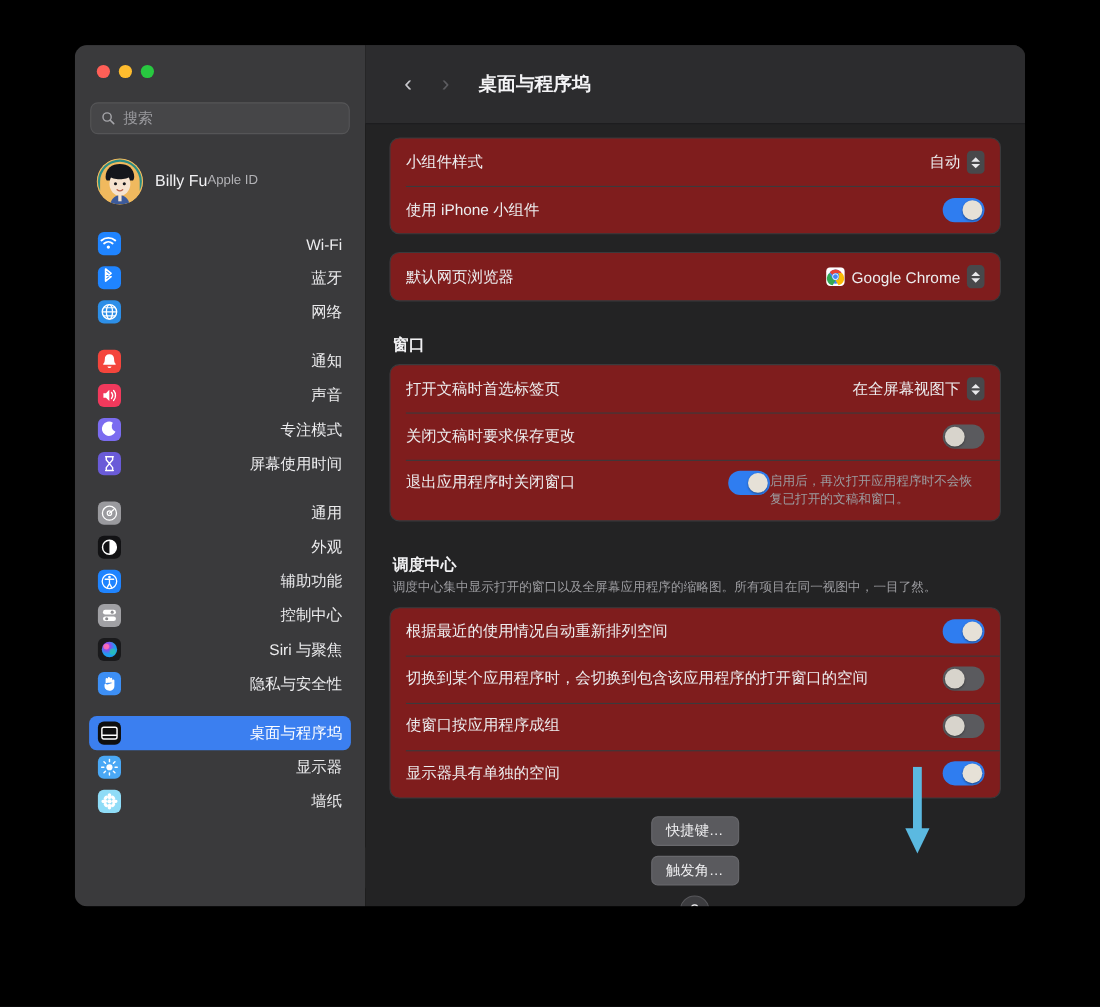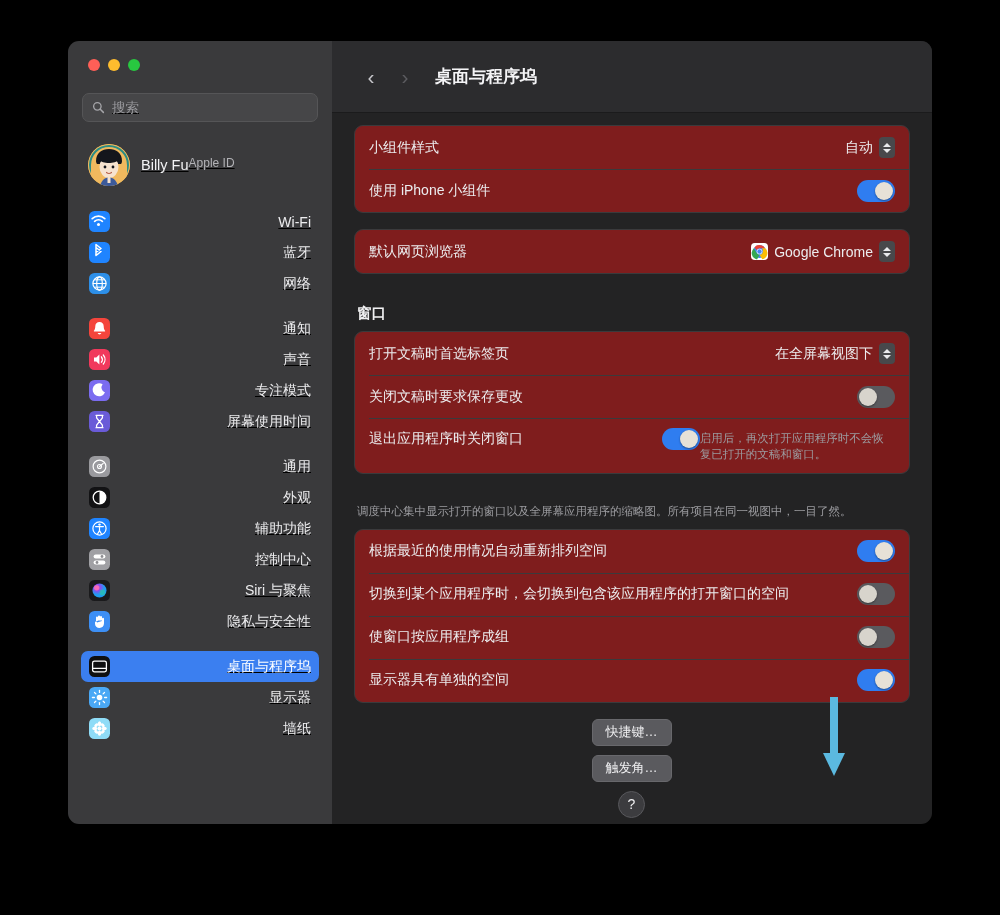--- a/index.html
+++ b/index.html
@@ -32,21 +32,20 @@
   }
 
   
   #sidebar {
     width: 264px;
     background: #3a3a3c;
     padding: 0 10px;
     position: relative;
     flex: 0 0 264px;
     overflow: hidden;
-    text-decoration: underline;
   }
 
   #traffic {
     display: flex;
     gap: 8px;
     padding: 18px 0 0 10px;
   }
   .tl { width: 12px; height: 12px; border-radius: 50%; }
   .tl.red { background: #ff5f57; }
   .tl.yellow { background: #febc2e; }
@@ -611,20 +610,21 @@
             <span class="rlabel">退出应用程序时关闭窗口</span>
             <div class="toggle on">
                 <span class="knob"></span>
               </div>
           </div>
           <span class="sub">启用后，再次打开应用程序时不会恢复已打开的文稿和窗口。</span>
         </div>
       </div>
 
       <div class="section-gap"></div>
+      <div class="section-head">调度中心</div>
       <div class="section-desc">调度中心集中显示打开的窗口以及全屏幕应用程序的缩略图。所有项目在同一视图中，一目了然。</div>
       <div class="card">
         <div class="row">
           <span class="rlabel">根据最近的使用情况自动重新排列空间</span>
           <div class="toggle on">
               <span class="knob"></span>
             </div>
         </div>
         <div class="row">
           <span class="rlabel">切换到某个应用程序时，会切换到包含该应用程序的打开窗口的空间</span>

